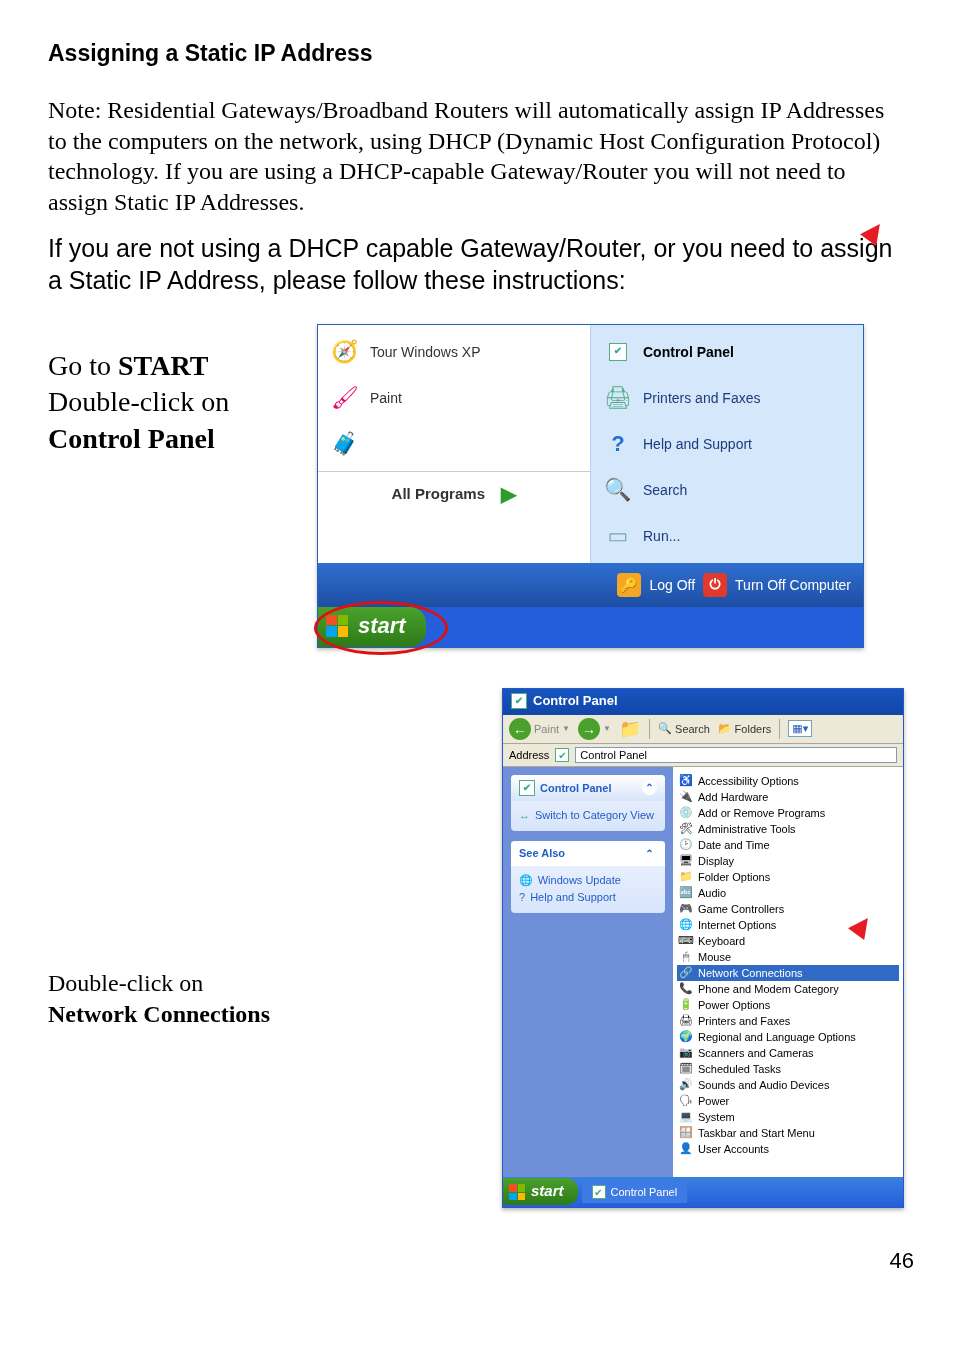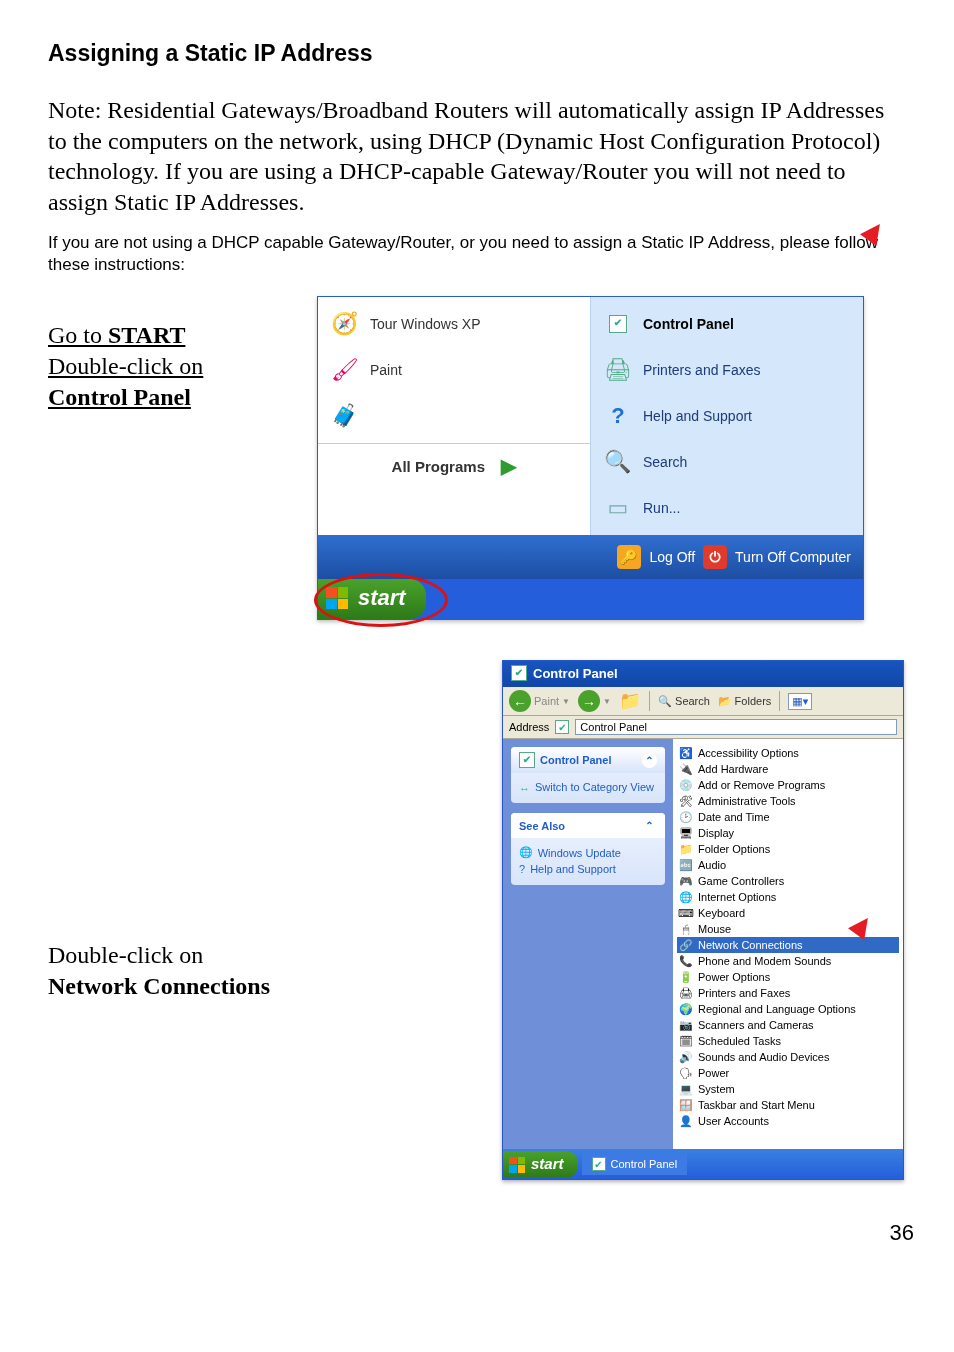--- a/index.html
+++ b/index.html
@@ -19,38 +19,37 @@
     font-size: 23px;
     margin-bottom: 28px;
   }
   .serif {
     font-family: "Times New Roman", Times, serif;
     font-size: 24px;
     line-height: 1.28;
     margin-bottom: 14px;
   }
   .sans-block {
-    font-size: 17px;
+    font-size: 25px;
     line-height: 1.3;
-    margin-bottom: 20px;
+    margin-bottom: 27px;
   }
   .row1 {
     display: flex;
     align-items: flex-start;
     gap: 14px;
     margin-bottom: 40px;
   }
   .row1-left {
     font-family: "Times New Roman", Times, serif;
-    font-size: 24px;
+    font-size: 28px;
     line-height: 1.3;
     width: 255px;
     padding-top: 24px;
     flex: none;
-    text-decoration: underline;
   }
   .row2 {
     display:flex;
     align-items:flex-start;
     gap:14px;
   }
   .row2-left{
     font-family:"Times New Roman", Times, serif;
     font-size:24px;
     line-height:1.3;
@@ -395,21 +394,21 @@
             <div class="cp-list-item">
               <span class="li-ico">🖱</span>
               <span>Mouse</span>
             </div>
             <div class="cp-list-item selected">
               <span class="li-ico">🔗</span>
               <span>Network Connections</span>
             </div>
             <div class="cp-list-item">
               <span class="li-ico">📞</span>
-              <span>Phone and Modem Sounds</span>
+              <span>Phone and Modem Category</span>
             </div>
             <div class="cp-list-item">
               <span class="li-ico">🔋</span>
               <span>Power Options</span>
             </div>
             <div class="cp-list-item">
               <span class="li-ico">🖨</span>
               <span>Printers and Faxes</span>
             </div>
             <div class="cp-list-item">
@@ -462,13 +461,13 @@
         </div>
       </div>
     </div>
   </div>
 
   <div class="arrow-cp">
       <div class="red-arrow"></div>
     </div>
 
 </div>
-<div class="page-num">36</div>
+<div class="page-num">46</div>
 
 </body></html>

